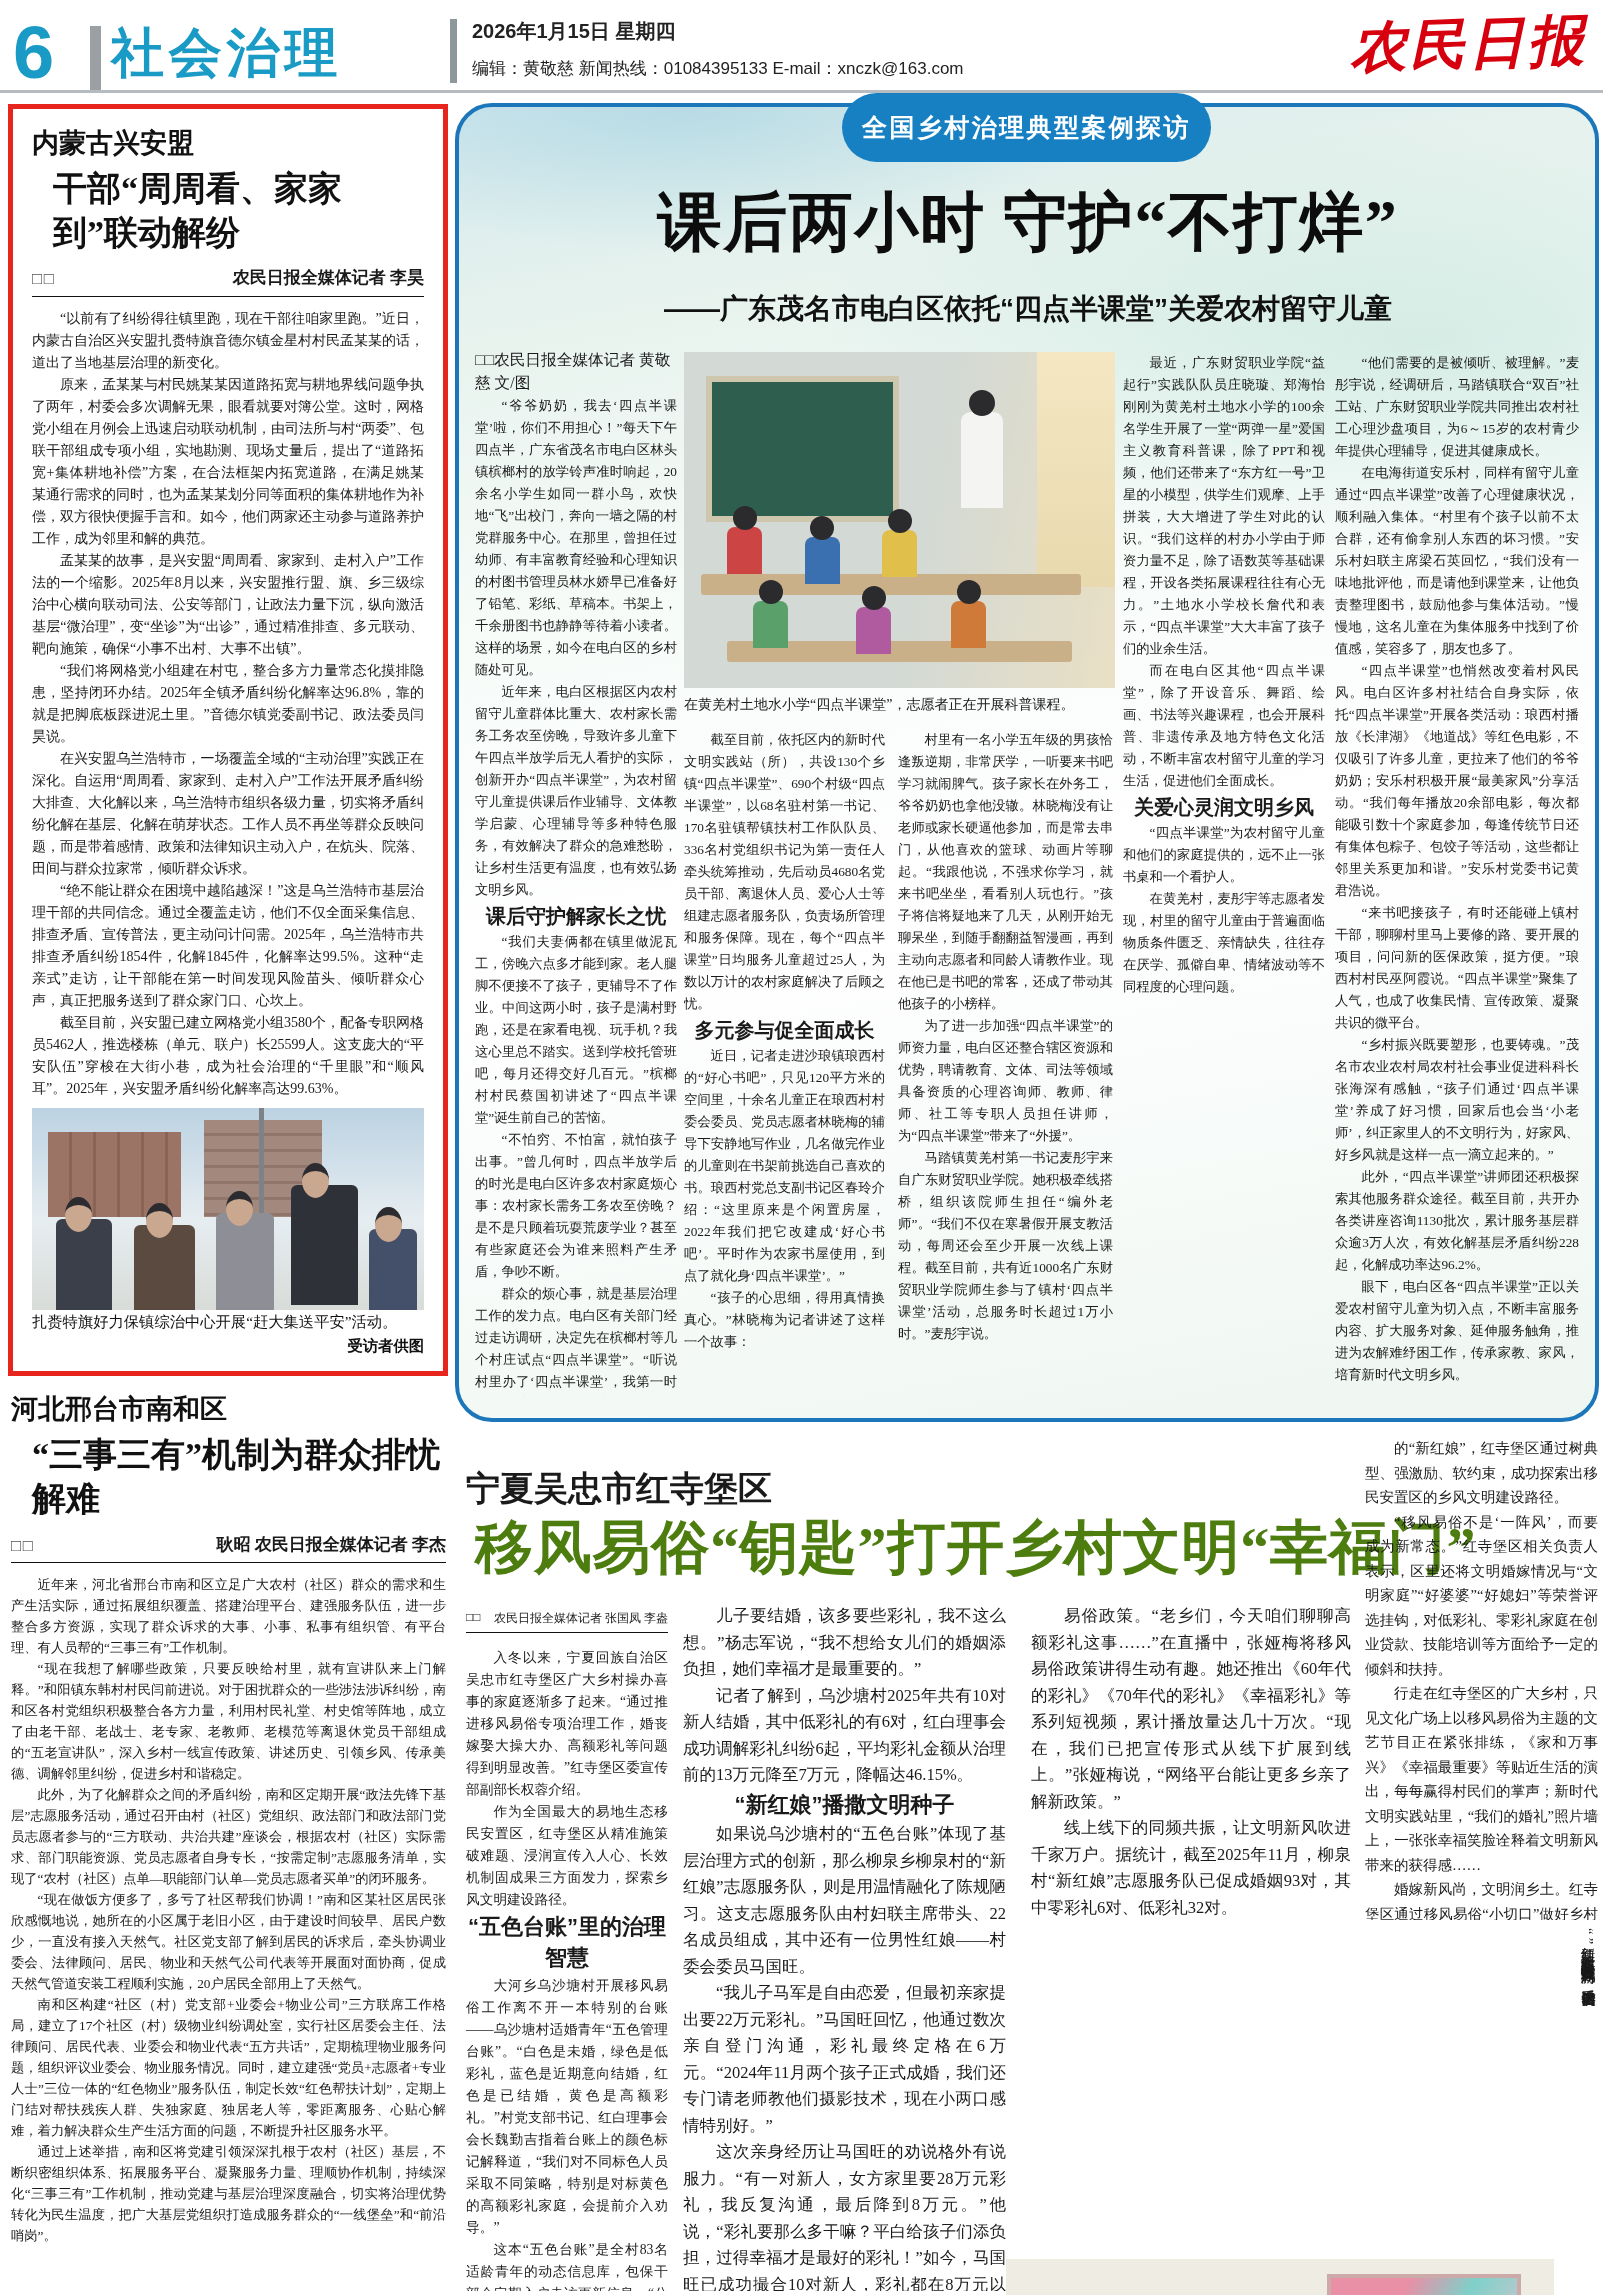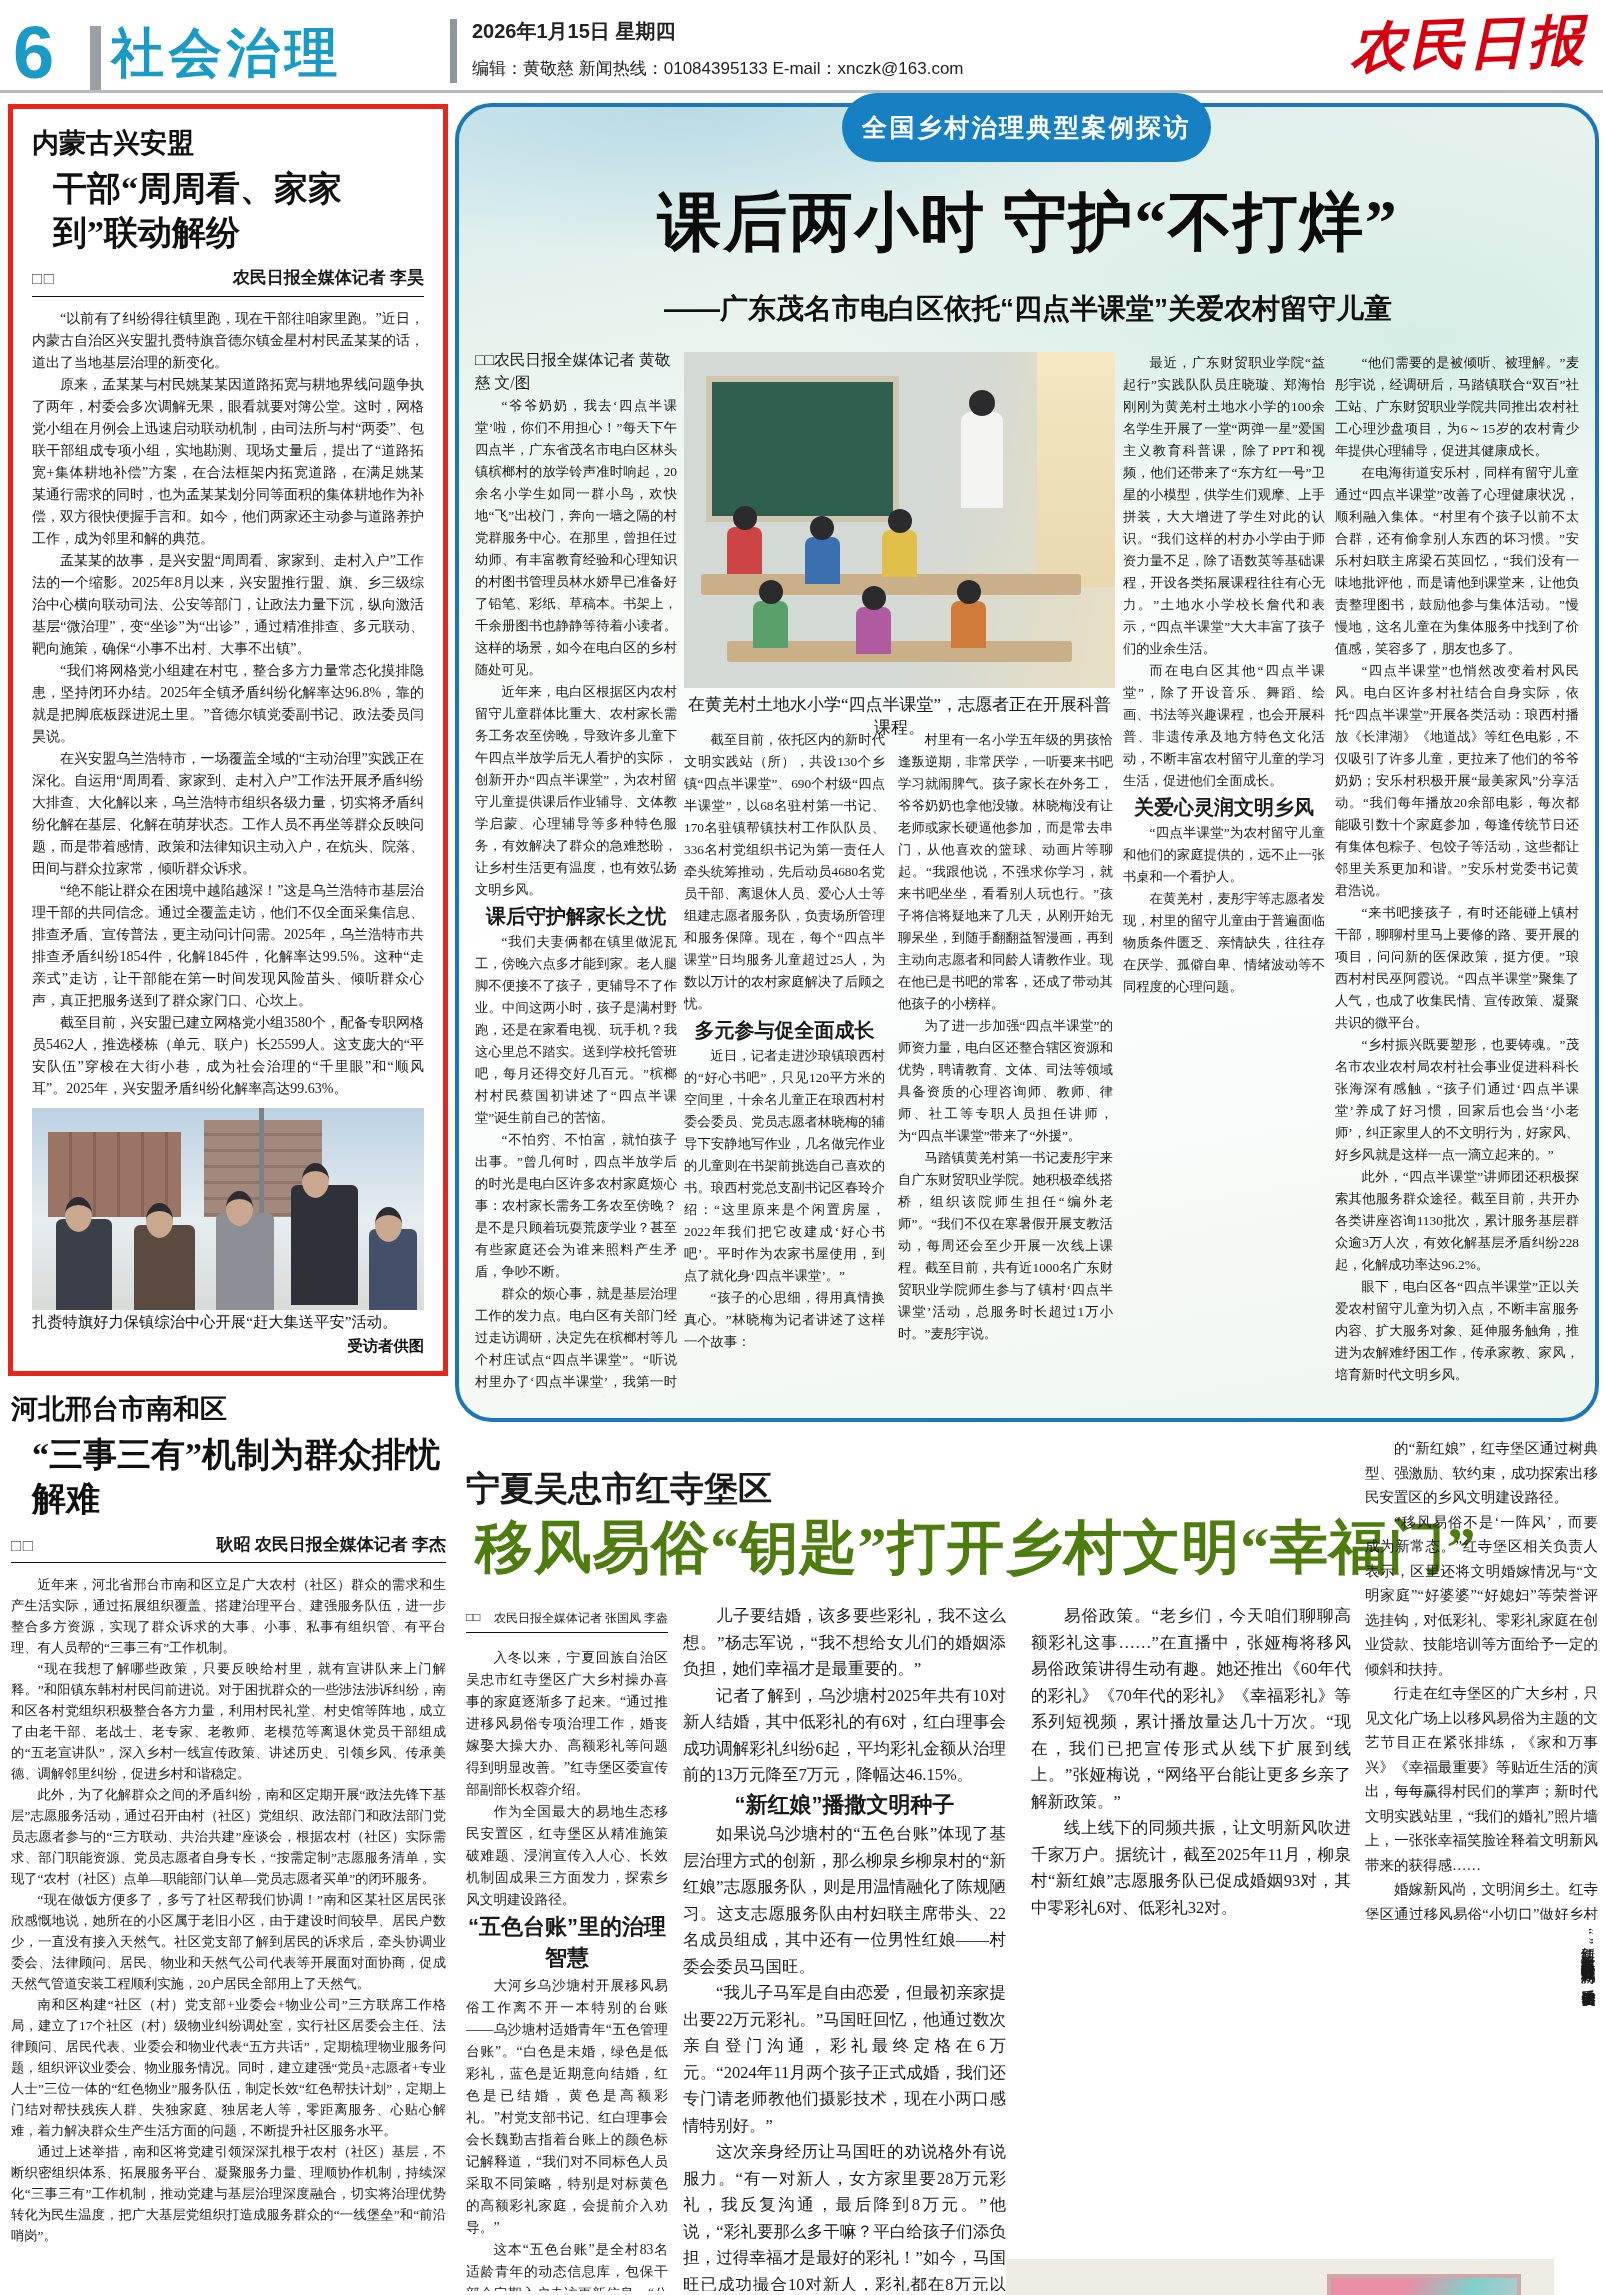--- a/index.html
+++ b/index.html
@@ -58,21 +58,21 @@
   .mainsub{left:514px;top:291px;width:1028px;text-align:center;font:700 28px/1.3 "Liberation Sans",sans-serif;color:#111;}
   .mainbyline{left:475px;top:349px;width:202px;font-size:15.7px;line-height:22.5px;}
   .ncol{overflow:hidden;font-size:13.3px;line-height:22px;}
   .ncol p{margin:0;text-indent:2em;text-align:justify;}
   .c1{left:475px;top:395px;width:202px;height:1002px;}
   .c2{left:684px;top:729px;width:201px;height:671px;}
   .c3{left:898px;top:729px;width:215px;height:671px;}
   .c4{left:1123px;top:352px;width:202px;height:1049px;}
   .c5{left:1335px;top:352px;width:244px;height:1049px;}
   .ph2{left:684px;top:352px;width:431px;height:336px;}
-  .cap2{left:684px;top:694px;width:431px;text-align:center;font-size:17px;line-height:22.5px;}
+  .cap2{left:684px;top:694px;width:431px;font-size:14px;line-height:22.5px;}
   
   .ph2 .wall{position:absolute;inset:0;background:linear-gradient(100deg,#d3d9d4 55%,#e9dfc4);}
   .ph2 .board{position:absolute;left:5%;top:7%;width:42%;height:40%;background:#2e5e4e;border:6.4px solid #cfc6ae;}
   .ph2 .win{position:absolute;right:0;top:0;width:18%;height:70%;background:linear-gradient(#f4e7c2,#e8d9ae);}
   .ph2 .desk{position:absolute;background:#c9b089;height:21px;border-radius:3.2px;}
   .ph2 .kid{position:absolute;width:35px;height:47px;border-radius:8px 8px 0 0;}
   .ph2 .kid:before{content:"";position:absolute;left:5.6px;top:-21px;width:24px;height:24px;border-radius:50%;background:#2b2b2e;}
   .ph2 .teach{position:absolute;right:26%;top:18%;width:42px;height:96px;background:#f4f4f2;border-radius:9.6px 9.6px 0 0;}
   .ph2 .teach:before{content:"";position:absolute;left:8px;top:-22.5px;width:26px;height:26px;border-radius:50%;background:#2b2b2e;}
   

